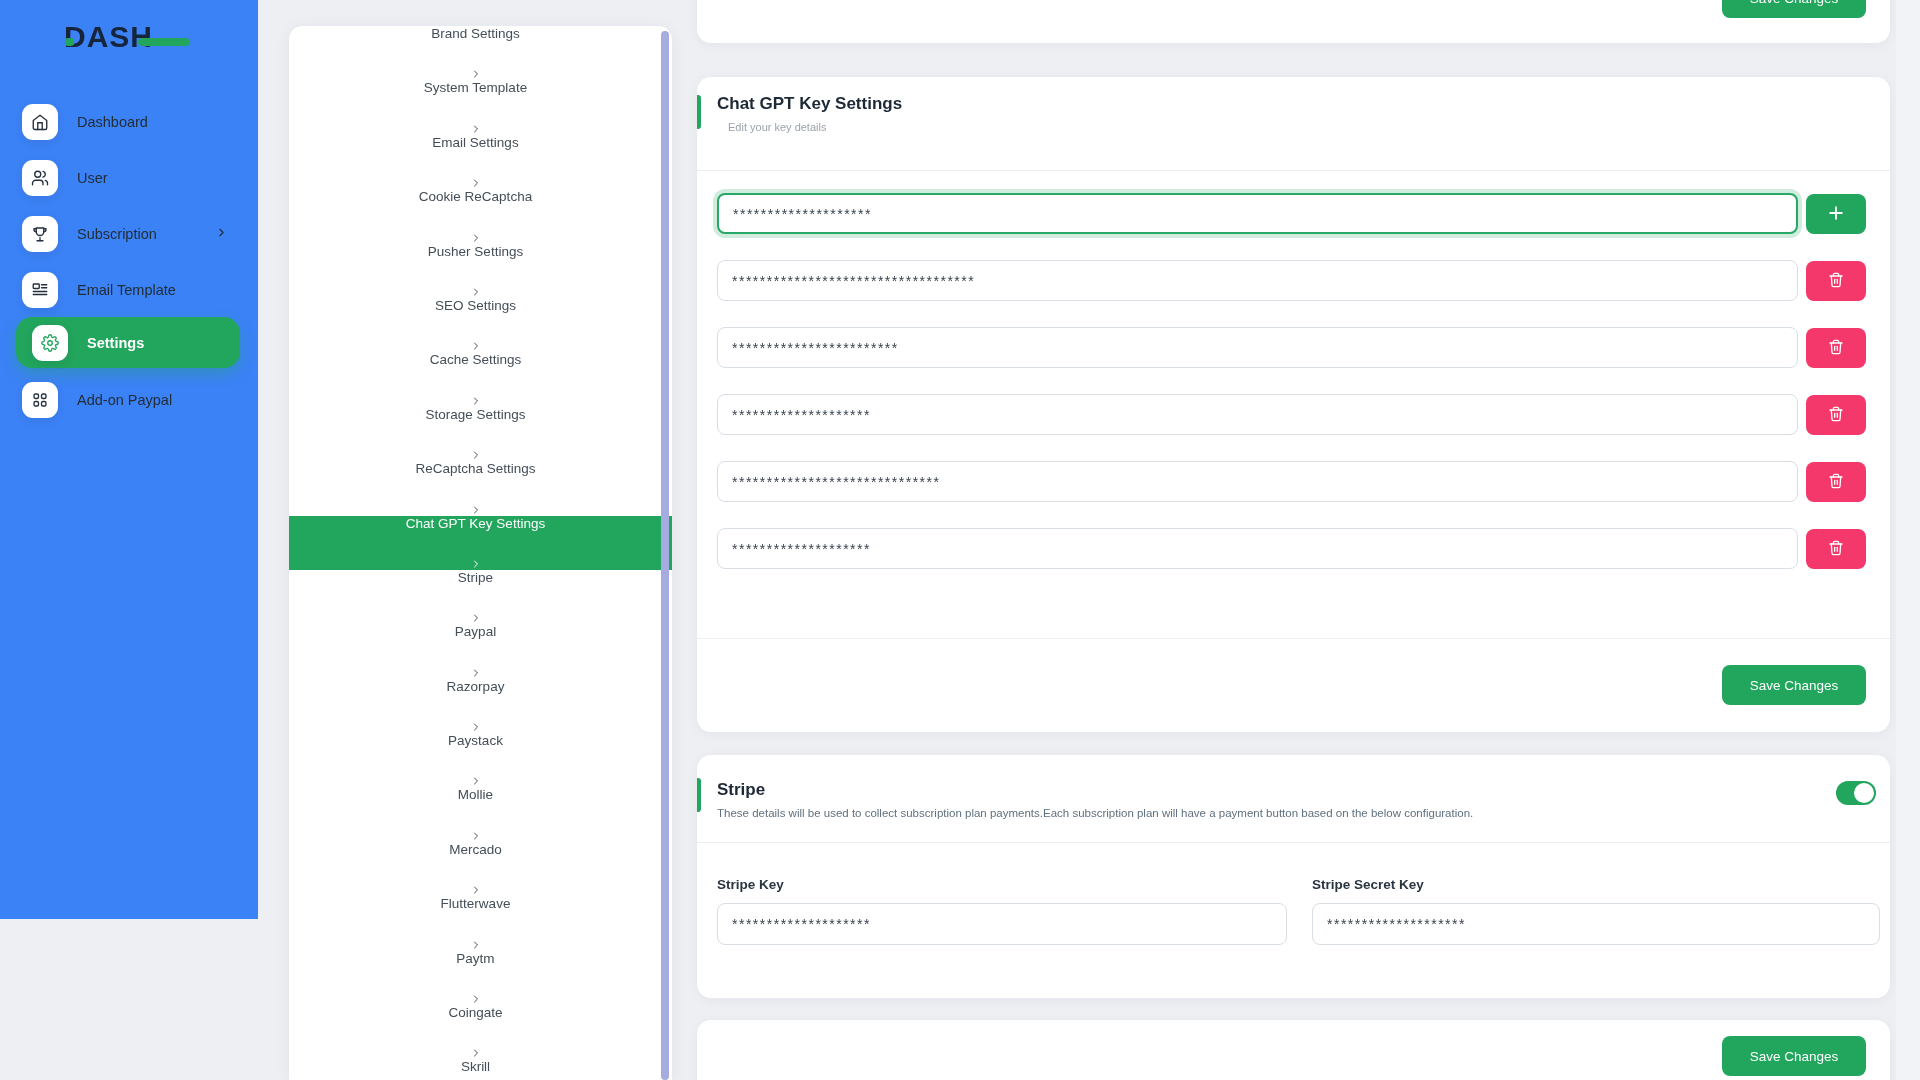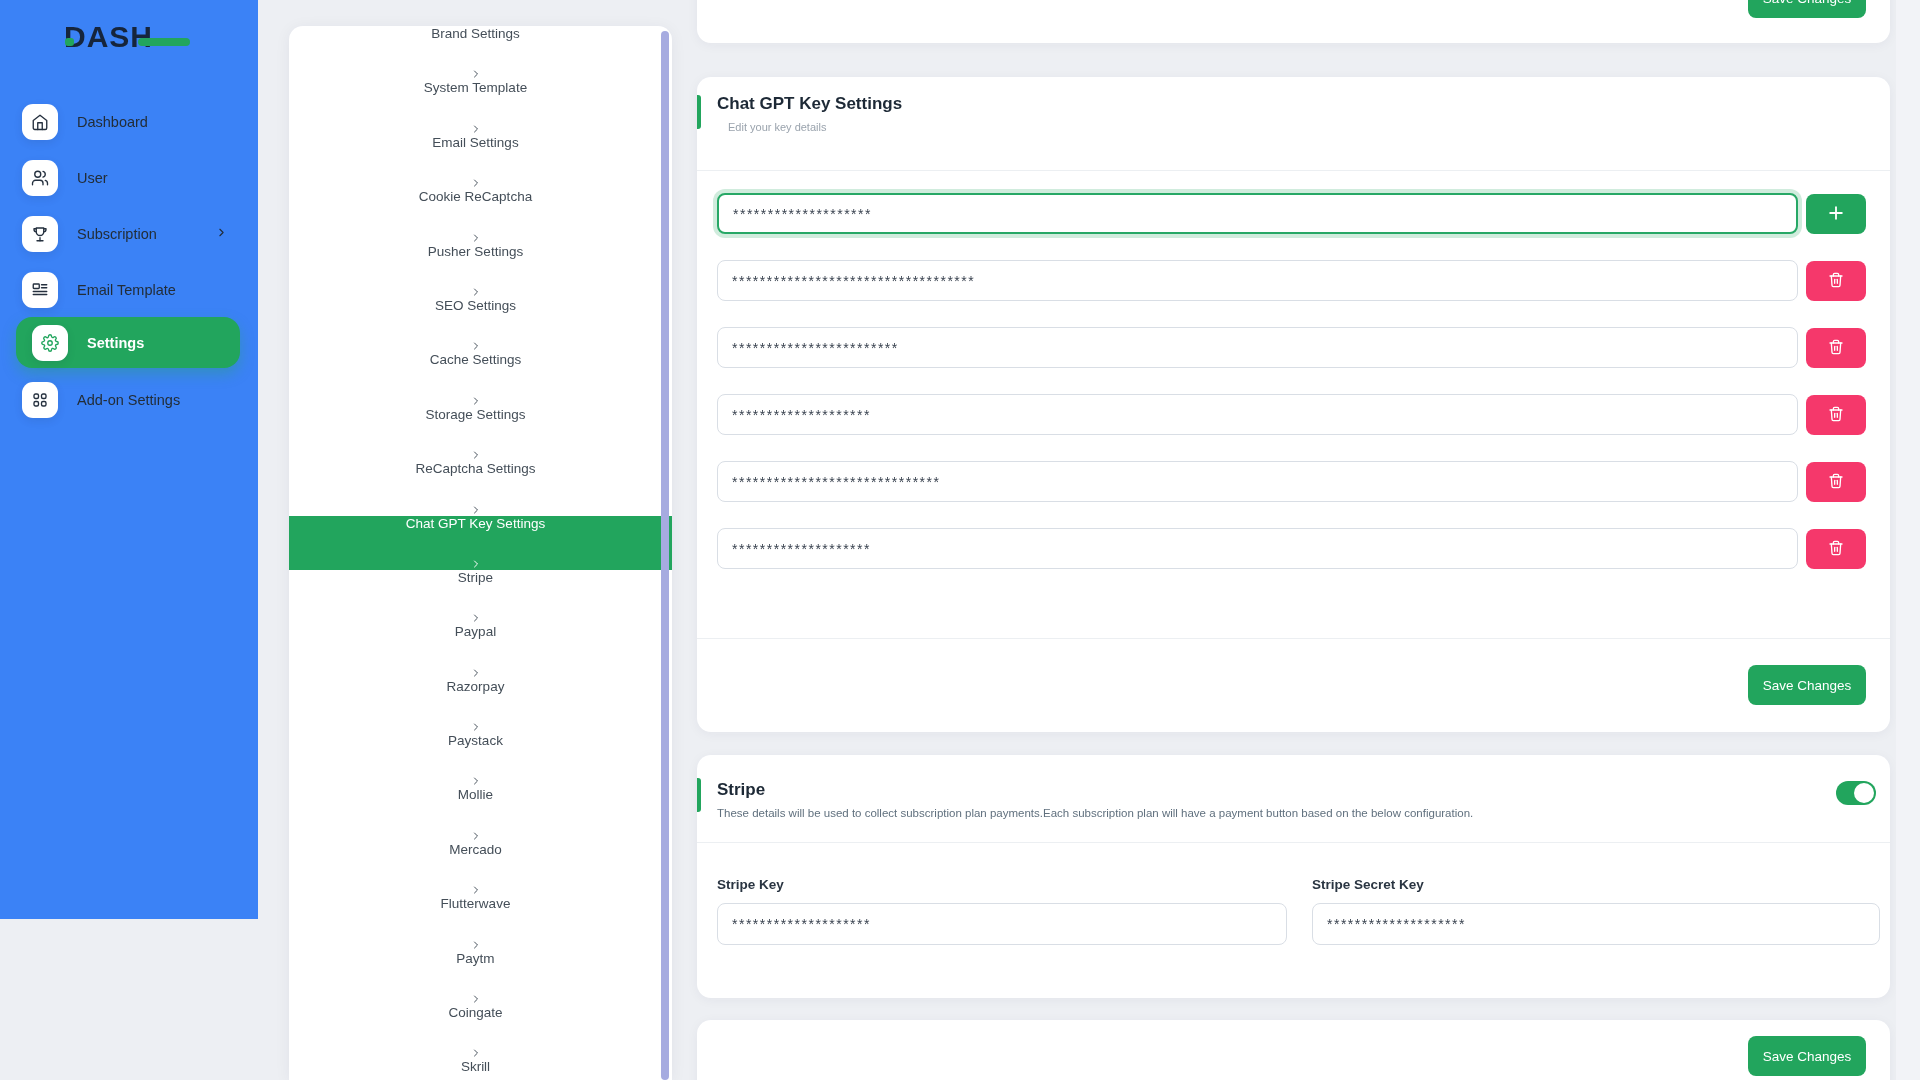--- a/index.html
+++ b/index.html
@@ -40,21 +40,21 @@
   
   .card { position:absolute; left:697px; width:1193px; background:#ffffff; border-radius:14px; box-shadow:0 2px 12px rgba(30,40,70,.05); }
   .card-top { top:-62px; height:105px; }
   .card-chatgpt { top:77px; height:655px; }
   .card-stripe { top:755px; height:243px; }
   .card-bottom { top:1020px; height:120px; border-radius:14px 14px 0 0; }
   .accent { position:absolute; left:0; width:4px; height:34px; background:#22a55d; border-radius:0 3px 3px 0; }
   .card-title { position:absolute; left:20px; font-size:17px; font-weight:700; color:#1d2936; }
   .card-sub { position:absolute; left:13px; font-size:11px; color:#9aa3ad;margin-left:18px; }
   .hdiv { position:absolute; left:0; width:100%; height:1px; background:#eceff2; }
-  .btn-save { position:absolute; width:118px; height:40px; background:#22a55d; color:#ffffff; border:none;
+  .btn-save { position:absolute; width:144px; height:40px; background:#22a55d; color:#ffffff; border:none;
               border-radius:8px; font-size:13.5px; font-family:inherit; cursor:pointer; }
   
   .key-row { position:absolute; left:20px; width:1149px; height:41px; }
   .key-input { position:absolute; left:0; top:0; width:1081px; height:41px; border:1px solid #d9dee5; border-radius:8px;
                padding:0 14px; font-size:14px; letter-spacing:1.5px; color:#39424f; background:#fff; font-family:inherit; outline:none; }
   .key-input.focused { border:2px solid #27a866; box-shadow:0 0 0 4px rgba(39,168,102,.22); }
   .row-btn { position:absolute; right:0; top:1px; width:60px; height:40px; border:none; border-radius:8px;
              display:flex; align-items:center; justify-content:center; color:#fff; cursor:pointer; }
   .add-btn { background:#22a55d; }
   .del-btn { background:#f5386b; }
@@ -144,21 +144,21 @@
 
   <div class="m-item" style="top:374px">
     <span class="m-tile">
       <svg viewBox="0 0 24 24">
           <rect x="4" y="4" width="6" height="6" rx="2"></rect>
           <rect x="14" y="4" width="6" height="6" rx="2"></rect>
           <rect x="4" y="14" width="6" height="6" rx="2"></rect>
           <rect x="14" y="14" width="6" height="6" rx="2"></rect>
         </svg>
     </span>
-    <span class="m-label">Add-on Settings</span>
+    <span class="m-label">Add-on Paypal</span>
   </div>
 </aside>
 
 <section class="settings-panel">
   <div class="s-list">
     <div class="s-item">
         <span>Brand Settings</span>
         <span class="s-chev">
           <svg viewBox="0 0 24 24">
             <polyline points="9 18 15 12 9 6"></polyline>

